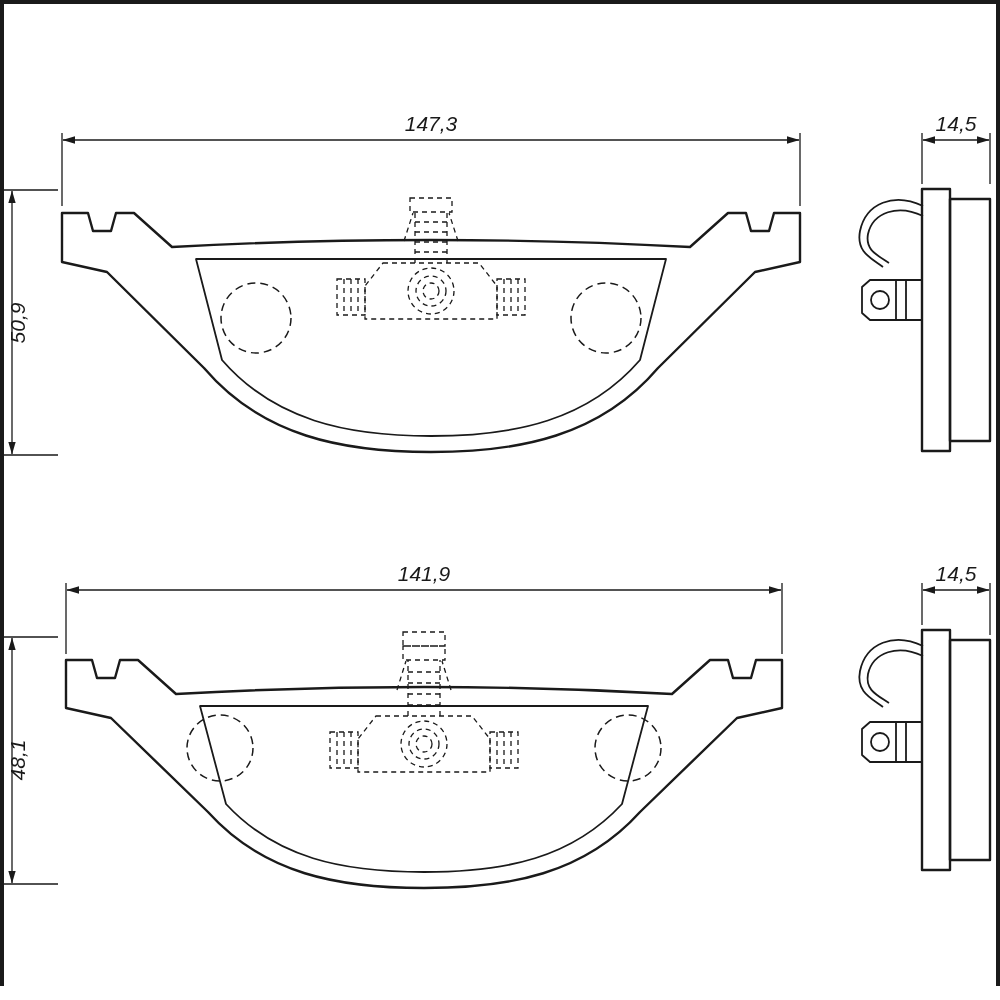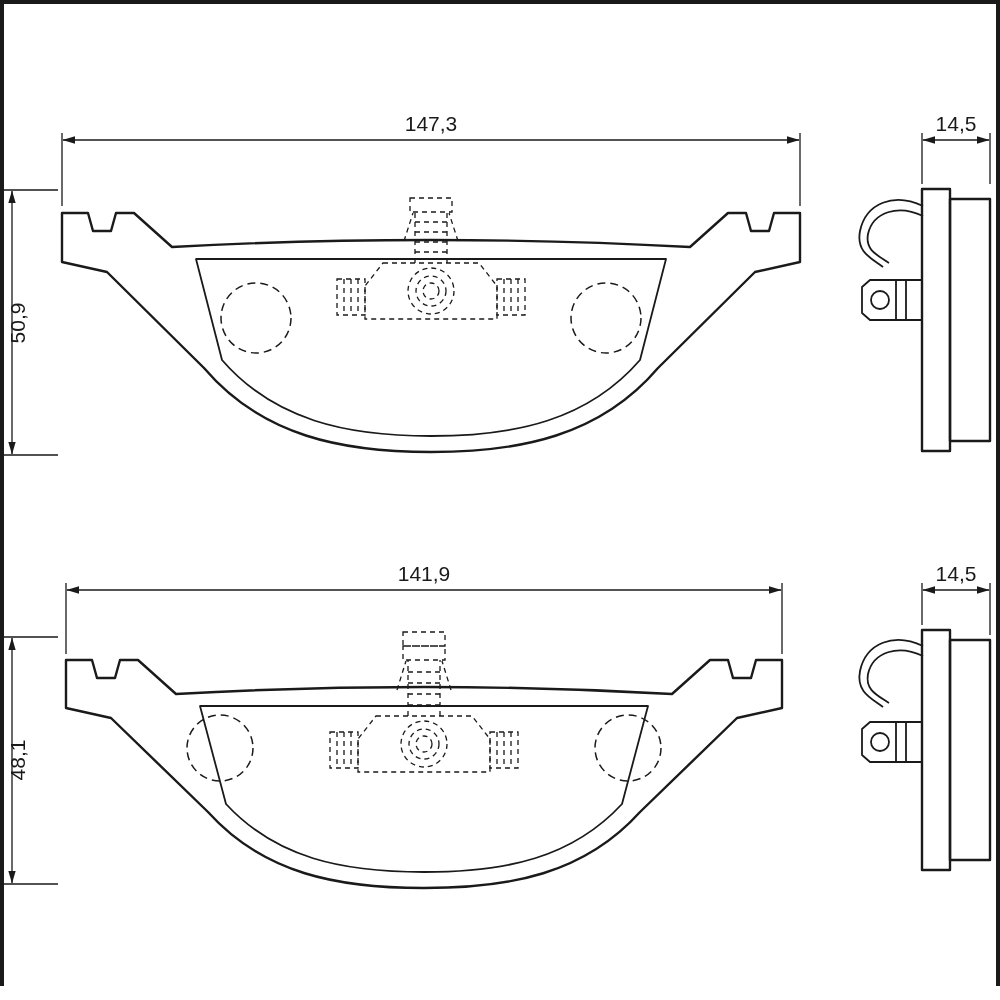--- a/index.html
+++ b/index.html
@@ -6,20 +6,21 @@
     margin: 0;
     padding: 0;
     background: #ffffff;
   }
   .canvas {
     position: relative;
     width: 1000px;
     height: 986px;
     background: var(--bg, #ffffff);
     overflow: hidden;
+    font-style: italic;
   }
   svg { display: block; }
 
   .frame {
     fill: none;
     stroke: var(--line, #1a1a1a);
     stroke-width: 4;
   }
   .outline {
     fill: none;

